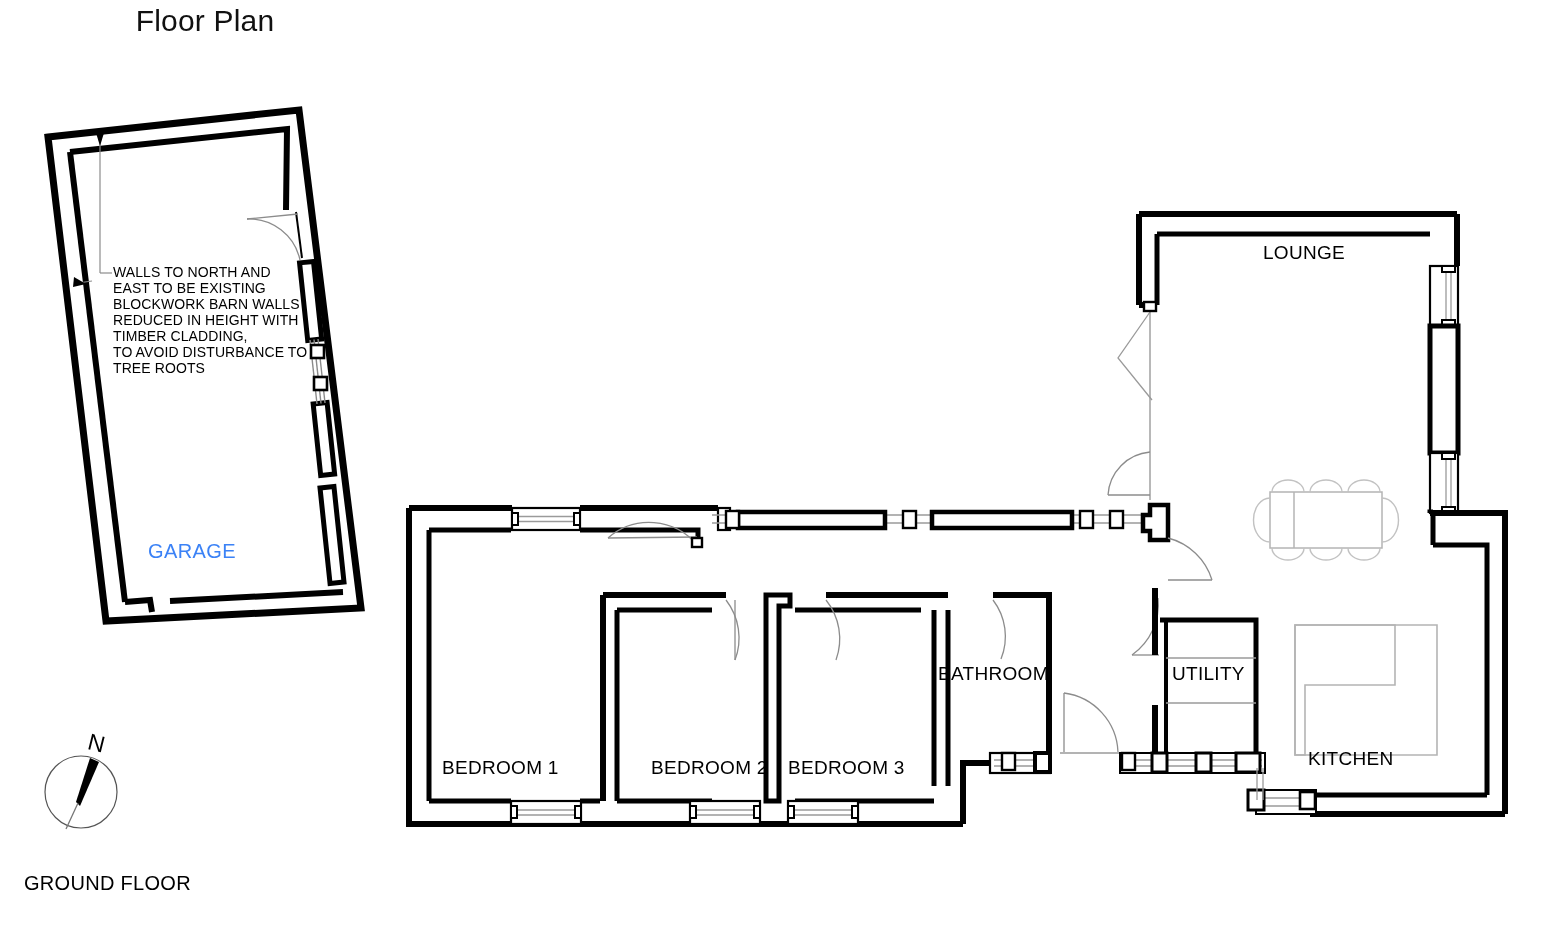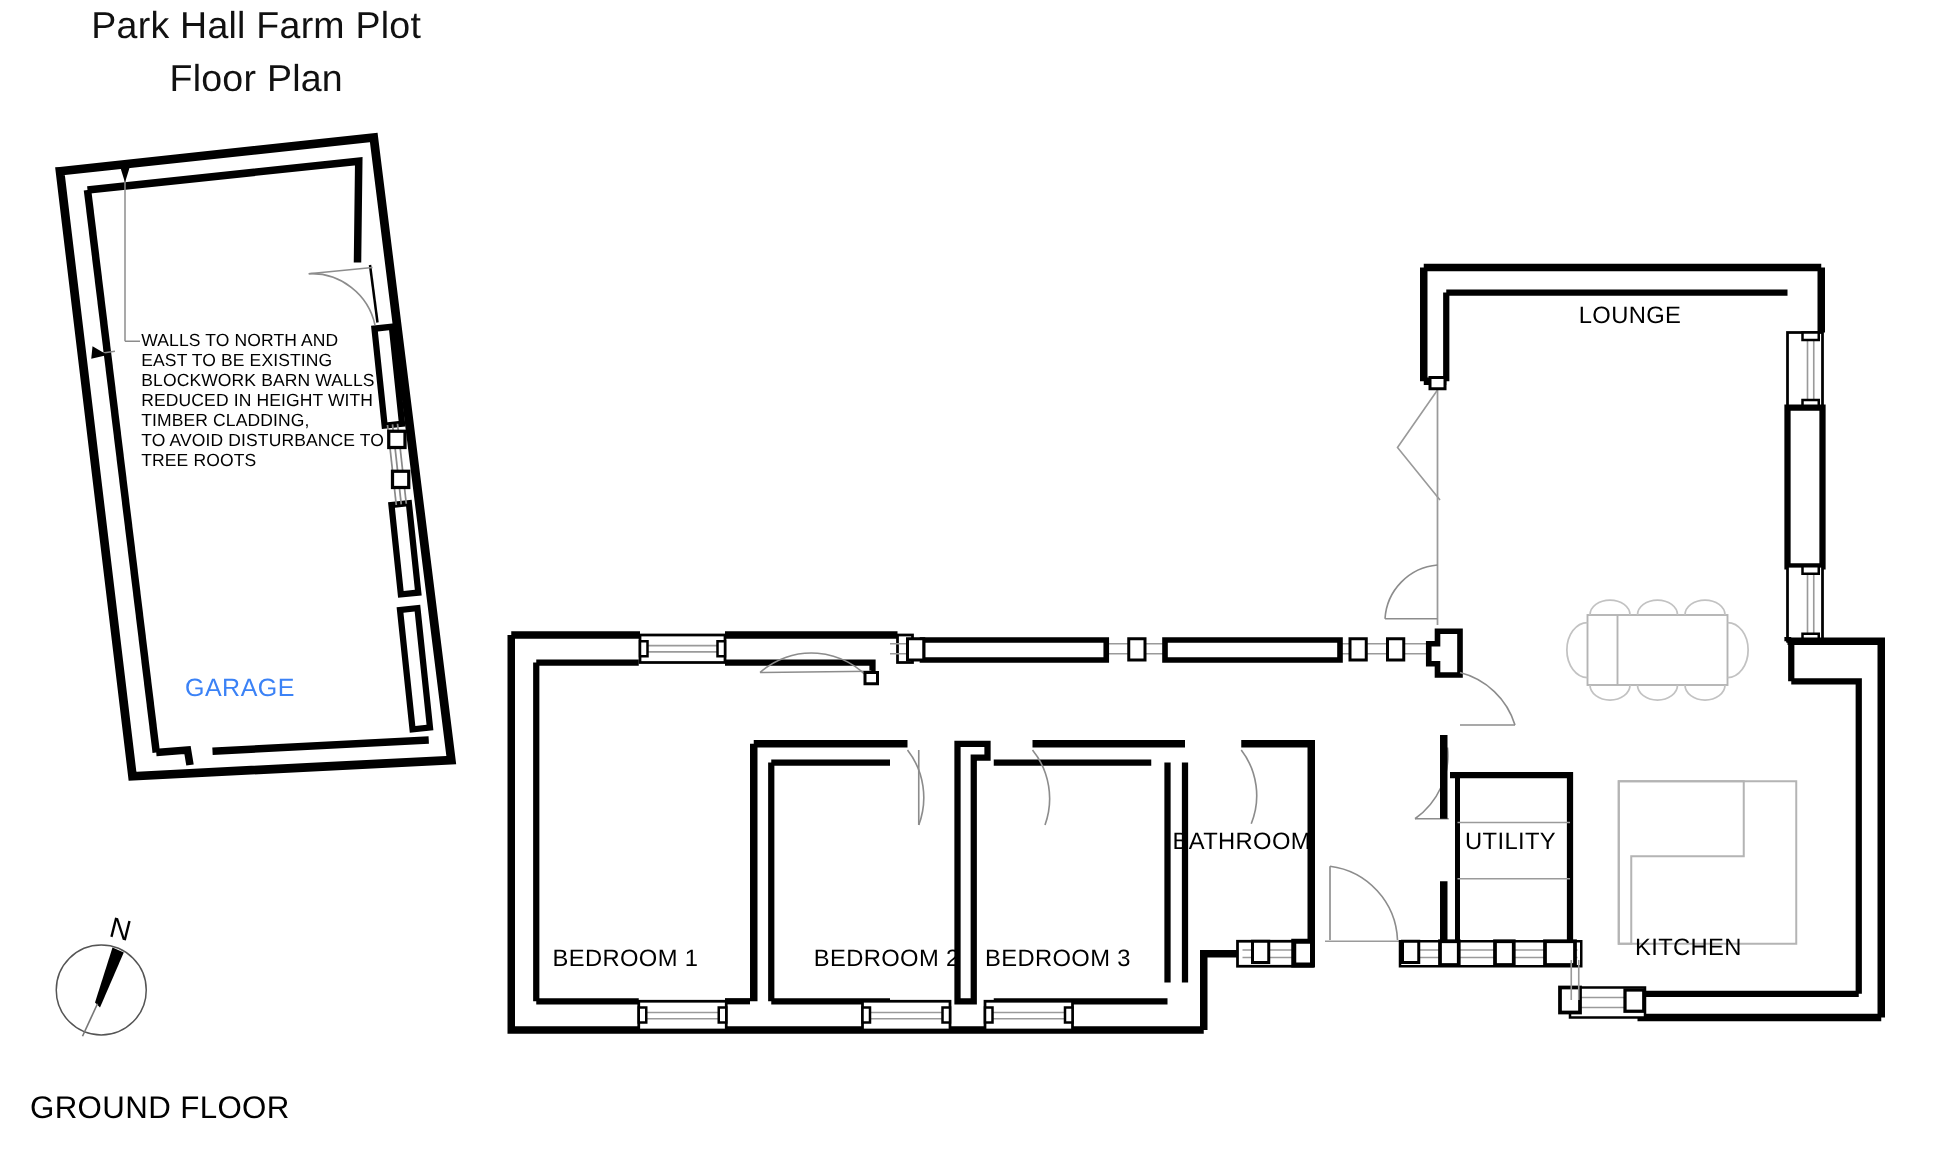--- a/index.html
+++ b/index.html
@@ -7,21 +7,21 @@
        font-family:"Liberation Sans",sans-serif;color:#000;}
   #plan{position:absolute;left:0;top:0;width:1553px;height:934px;}
   .ttl{position:absolute;text-align:center;font-size:30px;line-height:1.42;
        letter-spacing:.2px;color:#111;}
   #title-block{left:576px;top:124px;width:410px;}
   .note{position:absolute;font-size:14px;line-height:1.14;letter-spacing:.1px;
         color:#000;white-space:pre-line;}
   .rlbl{position:absolute;font-size:19px;letter-spacing:.3px;color:#000;
         white-space:nowrap;}
   .glbl{position:absolute;font-size:20px;letter-spacing:.4px;color:#3b82f6;}
-  .flbl{position:absolute;font-size:25px;letter-spacing:.3px;color:#000;}
+  .flbl{position:absolute;font-size:20px;letter-spacing:.3px;color:#000;}
   .nlbl{position:absolute;font-size:23px;color:#000;
         transform:rotate(14deg);transform-origin:50% 50%;}
 </style>
 </head>
 <body>
 
 <svg id="plan" viewBox="0 0 1553 934">
 
   <g>
 
@@ -247,21 +247,20 @@
   </g>
 
   <g>
     <circle cx="81" cy="792" r="36" fill="none" stroke="#555" stroke-width="1.2"></circle>
     <path d="M90,758 L99,762 L80,806 L76,802 Z" fill="#000"></path>
     <line x1="78" y1="803" x2="66" y2="829" stroke="#777" stroke-width="1.3"></line>
   </g>
 </svg>
 
 <div id="title-block">
-  <div class="ttl" style="left:0;top:0;position:relative;width:410px;">Park Hall Farm Plot</div>
   <div class="ttl" style="left:0;top:0;position:relative;width:410px;">Floor Plan</div>
 </div>
 
 <div class="note" style="left:113px;top:265px;width:200px;">WALLS TO NORTH AND
 EAST TO BE EXISTING
 BLOCKWORK BARN WALLS
 REDUCED IN HEIGHT WITH
 TIMBER CLADDING,
 TO AVOID DISTURBANCE TO
 TREE ROOTS</div>

